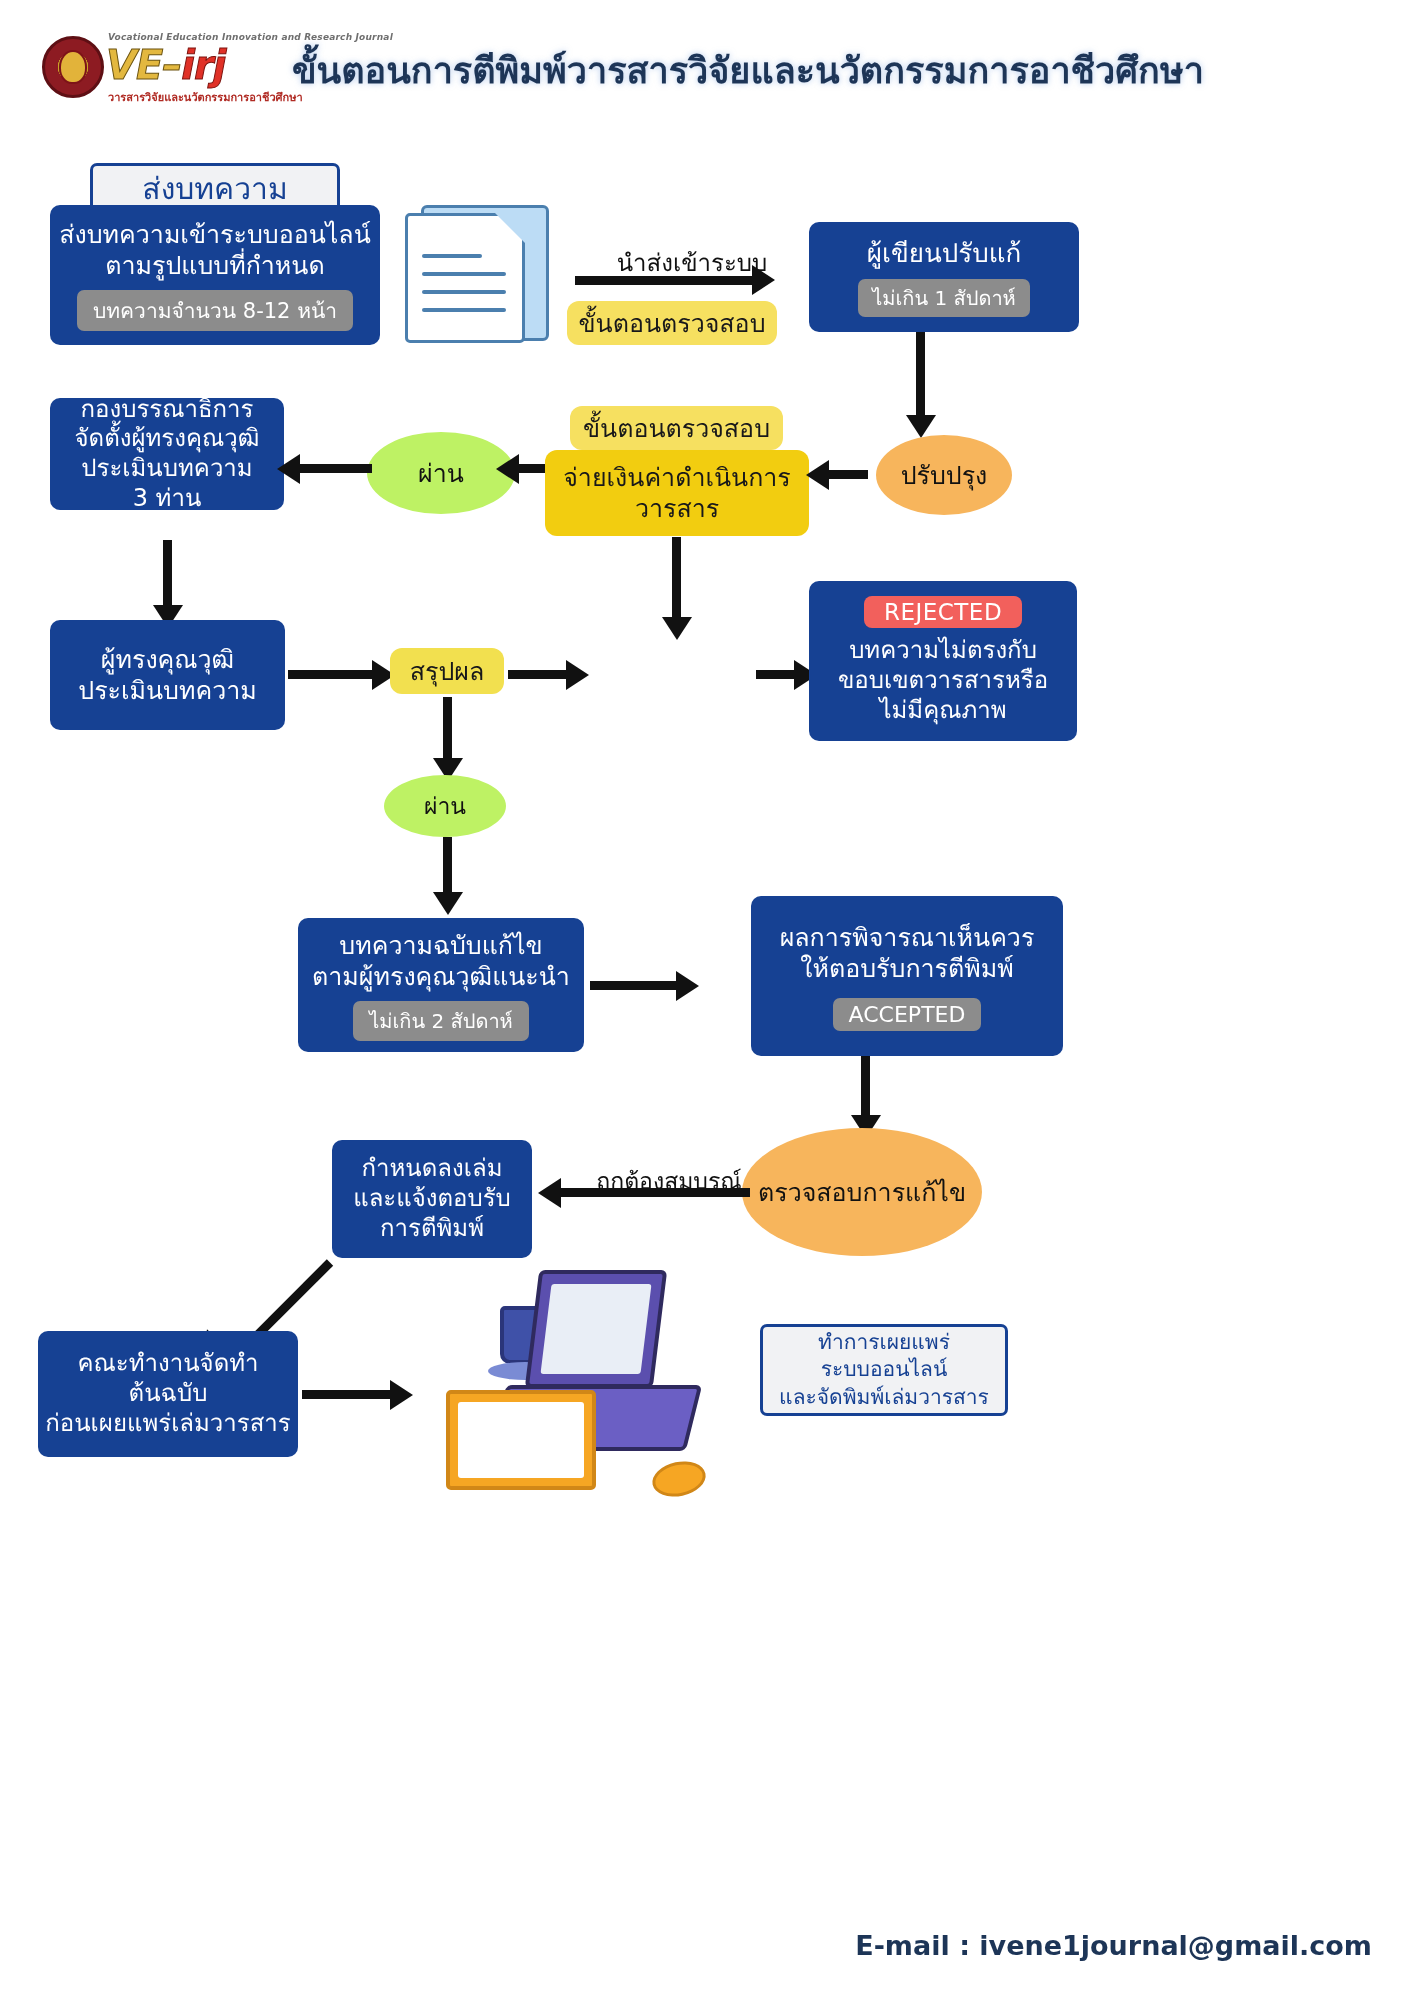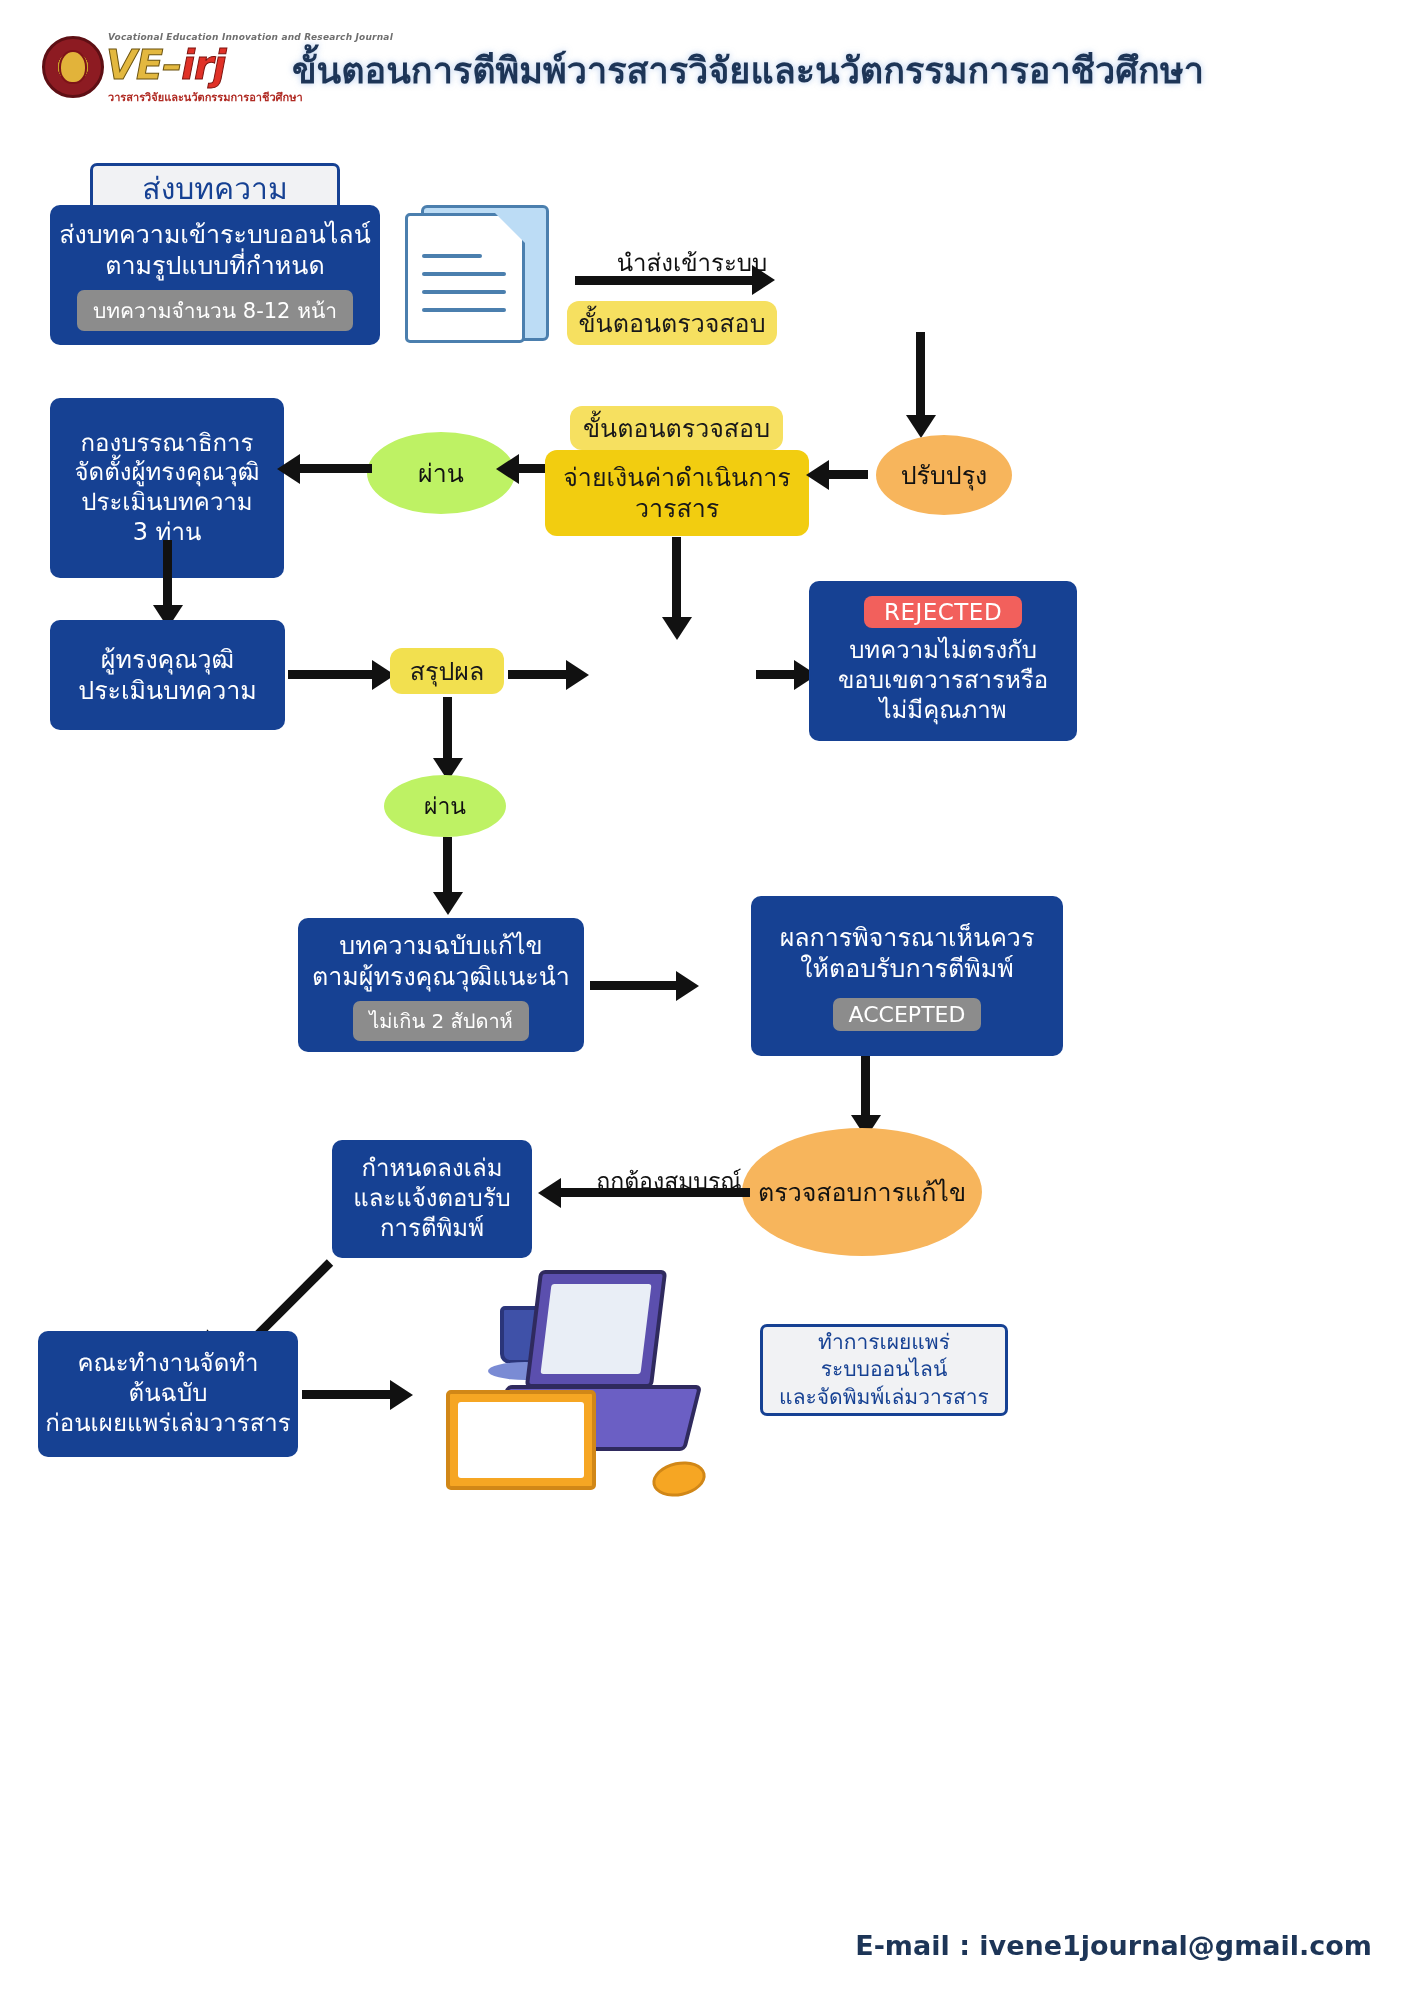--- a/index.html
+++ b/index.html
@@ -161,25 +161,29 @@
       <div class="doc-line" style="top:92px;width:84px;"></div>
     </div>
   </div>
 
   <div class="lbl" style="left:592px;top:243px;width:200px;font-size:24px;">นำส่งเข้าระบบ</div>
   <div class="arw h" style="left:575px;top:276px;width:180px;"></div>
   <div class="head head-r" style="left:752px;top:265px;"></div>
 
   <div class="yellow-pill" style="left:567px;top:301px;width:210px;height:44px;font-size:25px;">ขั้นตอนตรวจสอบ</div>
 
+  <div class="node blue" style="left:809px;top:222px;width:270px;height:110px;">
+    <div class="txt" style="font-size:26px;">ผู้เขียนปรับแก้</div>
+    <div class="badge-gray" style="font-size:20px;padding:3px 14px;">ไม่เกิน 1 สัปดาห์</div>
+  </div>
 
   <div class="arw v" style="left:916px;top:332px;height:88px;"></div>
   <div class="head head-d" style="left:906px;top:415px;"></div>
 
-  <div class="node blue" style="left:50px;top:398px;width:234px;height:180px;">
+  <div class="node blue" style="left:50px;top:398px;width:234px;height:112px;">
     <div class="txt" style="font-size:24px;">กองบรรณาธิการ</div>
     <div class="txt" style="font-size:24px;">จัดตั้งผู้ทรงคุณวุฒิ</div>
     <div class="txt" style="font-size:24px;">ประเมินบทความ</div>
     <div class="txt" style="font-size:24px;">3 ท่าน</div>
   </div>
 
   <div class="ellipse e-green" style="left:367px;top:432px;width:148px;height:82px;font-size:25px;">ผ่าน</div>
 
   <div class="arw h" style="left:300px;top:464px;width:72px;"></div>
   <div class="head head-l" style="left:277px;top:454px;"></div>

